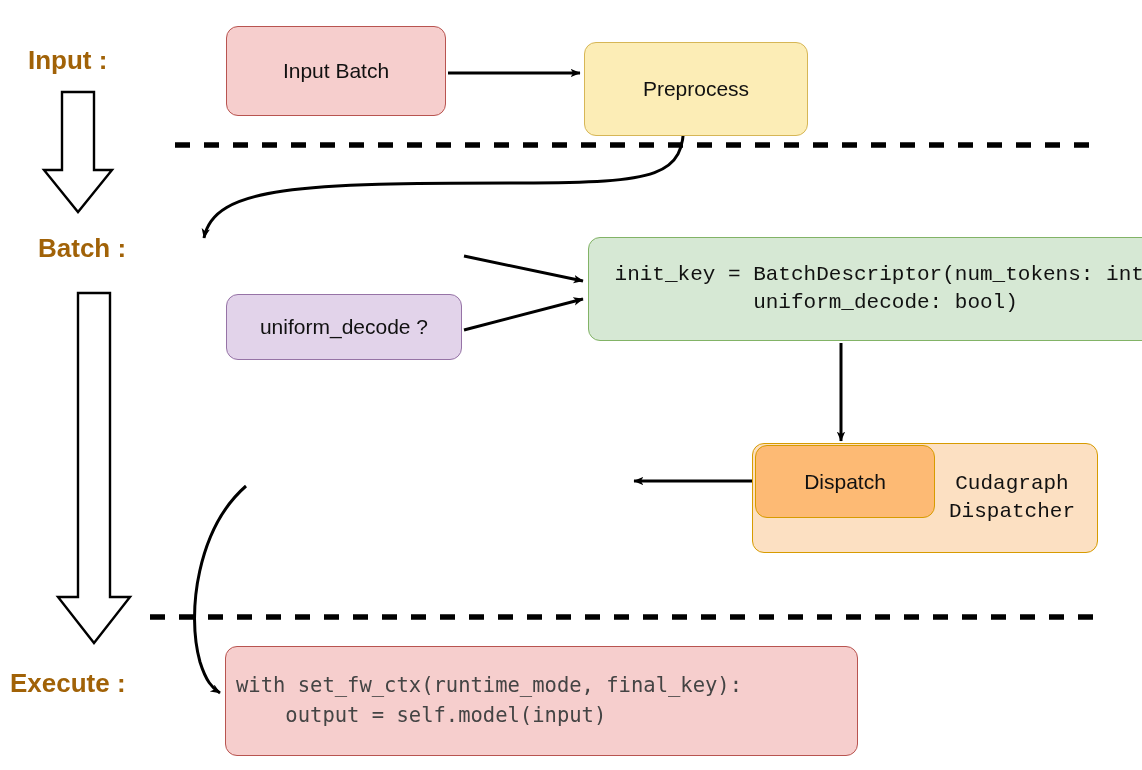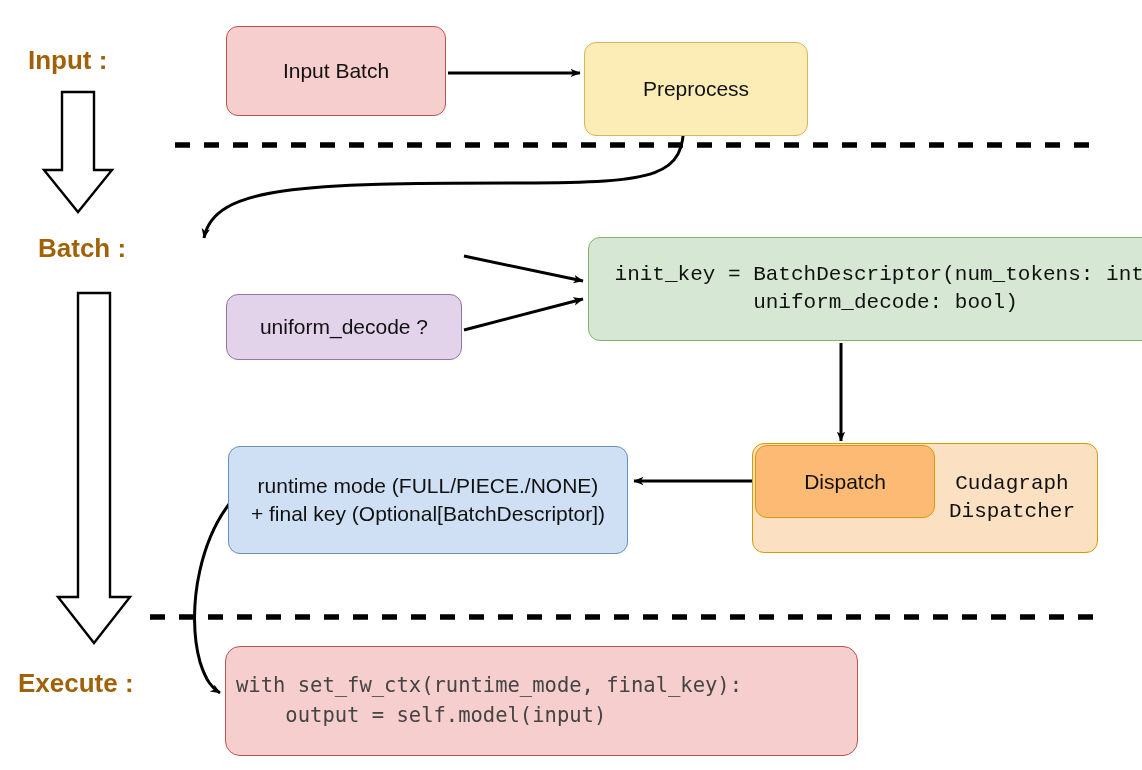--- a/index.html
+++ b/index.html
@@ -87,36 +87,34 @@
 
     <line x1="841" y1="343" x2="841" y2="441" stroke="#000" stroke-width="3" marker-end="url(#ah)"></line>
 
     <line x1="752" y1="481" x2="634" y2="481" stroke="#000" stroke-width="3" marker-end="url(#ah)"></line>
 
     <path d="M246,486 C198,528 186,612 200,662 C206,681 212,688 220,693" fill="none" stroke="#000" stroke-width="3" marker-end="url(#ah)"></path>
   </svg>
 
   <div class="stage-label" style="left:28px;top:45px;">Input :</div>
   <div class="stage-label" style="left:38px;top:233px;">Batch :</div>
-  <div class="stage-label" style="left:18px;top:668px;">Execute :</div>
+  <div class="stage-label" style="left:10px;top:668px;">Execute :</div>
 
   <div class="node n-pink" style="left:226px;top:26px;width:220px;height:90px;">Input Batch</div>
 
   <div class="node n-yellow" style="left:584px;top:26px;width:224px;height:94px;">Preprocess</div>
 
 
   <div class="node n-purple" style="left:226px;top:294px;width:236px;height:66px;text-align:right;">uniform_decode ?</div>
 
   <div class="node n-green" style="left:588px;top:237px;width:595px;height:104px;font-family:Liberation Mono, monospace;">init_key = BatchDescriptor(num_tokens: int,
 uniform_decode: bool)</div>
 
   <div class="node n-orange-outer" style="left:752px;top:443px;width:346px;height:110px;justify-content:flex-end;padding-right:22px;font-family:Liberation Mono, monospace;">Cudagraph
 Dispatcher</div>
 
   <div class="node n-orange-inner" style="left:755px;top:445px;width:180px;height:73px;">Dispatch</div>
 
-  <div class="node n-blue" style="left:228px;top:446px;width:400px;height:108px;">runtime mode (FULL/PIECE./NONE)
-+ final key (Optional[BatchDescriptor])</div>
 
-  <div class="node n-pink code-node" style="left:225px;top:646px;width:633px;height:110px;border-radius:15px;">with set_fw_ctx(runtime_mode, final_key):
+  <div class="node n-pink code-node" style="left:225px;top:646px;width:633px;height:110px;">with set_fw_ctx(runtime_mode, final_key):
     output = self.model(input)</div>
 
 </div>
 
 </body></html>

